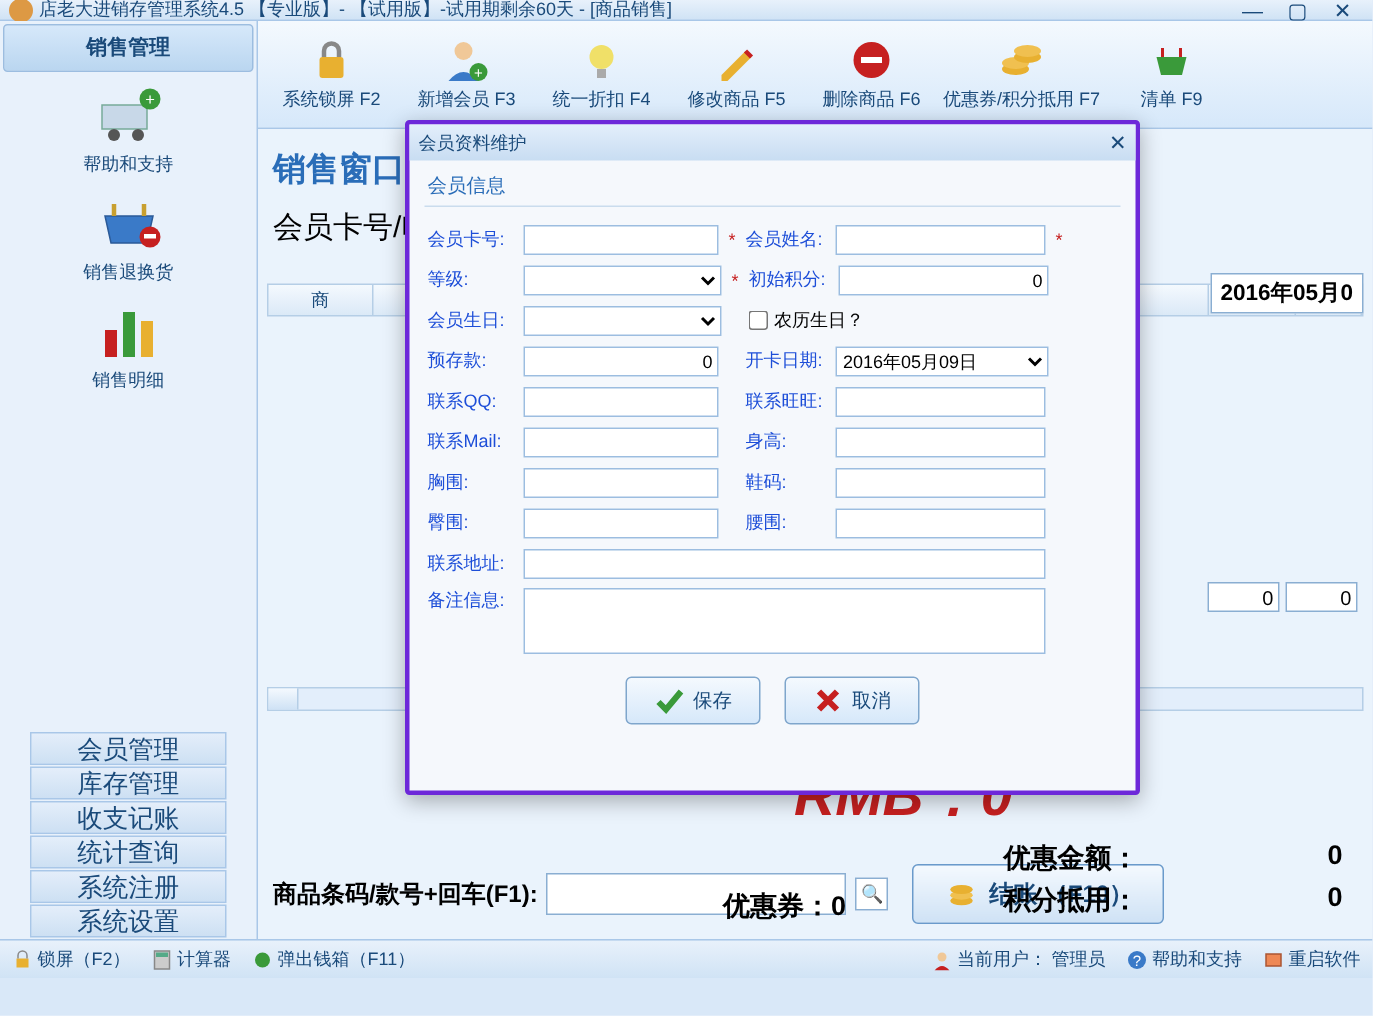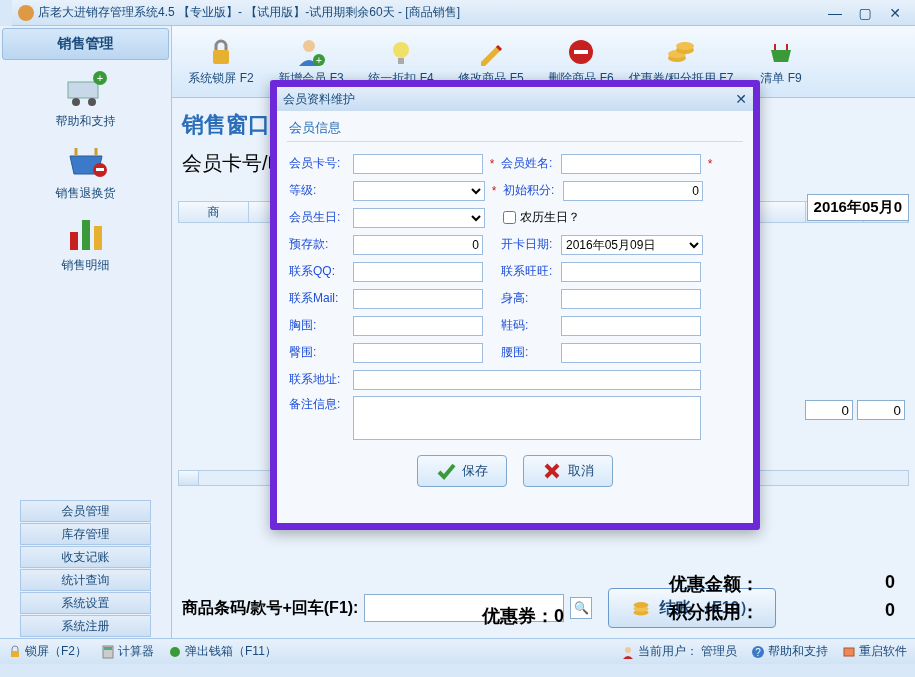--- a/index.html
+++ b/index.html
@@ -1,31 +1,31 @@
 <!DOCTYPE html>
 <html><head>
 <meta charset="utf-8">
 <style>
 * { box-sizing: border-box; margin: 0; padding: 0; font-family: "Microsoft YaHei", SimSun, sans-serif; }
 body { width: 915px; height: 677px; background: #d9e8f8; overflow: hidden; font-size: 12px; position: relative; }
 
-.titlebar { height: 26px; background: linear-gradient(#e8f1fb, #d0e3f5); display: flex; align-items: center; padding: 0 6px; border-bottom: 1px solid #a9c7e8; margin-left: 12px; }
+.titlebar { height: 14px; background: linear-gradient(#e8f1fb, #d0e3f5); display: flex; align-items: center; padding: 0 6px; border-bottom: 1px solid #a9c7e8; }
 .titlebar .icon { width: 16px; height: 16px; background: #d94; border-radius: 50%; margin-right: 4px; }
 .titlebar .title { flex: 1; color: #1a4a7a; font-size: 12px; }
 .titlebar .winbtn { width: 28px; height: 18px; margin-left: 2px; display: flex; align-items: center; justify-content: center; color: #1a4a7a; cursor: pointer; font-size: 14px; }
 
 .main { display: flex; height: 612px; }
 .sidebar { width: 172px; background: #e8f1fb; border-right: 1px solid #a9c7e8; display: flex; flex-direction: column; }
 .side-header { height: 32px; background: linear-gradient(#d6e8fa, #bad6f0); border: 1px solid #9cbde0; margin: 2px; border-radius: 3px; display: flex; align-items: center; justify-content: center; color: #1a4a7a; font-size: 14px; font-weight: bold; }
 .side-items { flex: 1; display: flex; flex-direction: column; align-items: center; padding-top: 6px; gap: 10px; }
 .side-item { display: flex; flex-direction: column; align-items: center; gap: 3px; cursor: pointer; }
 .side-item .ico { width: 48px; height: 42px; }
 .side-item .lbl { color: #1a4a7a; font-size: 12px; }
 .side-menu { margin-top: auto; }
-.side-menu-item { height: 22px; background: linear-gradient(#e4eefa, #cde0f3); border: 1px solid #a9c7e8; margin: 1px 20px; display: flex; align-items: center; justify-content: center; color: #1a4a7a; font-size: 12px; cursor: pointer; }
+.side-menu-item { height: 22px; background: linear-gradient(#e4eefa, #cde0f3); border: 1px solid #a9c7e8; margin: 1px 20px; display: flex; align-items: center; justify-content: center; color: #1a4a7a; font-size: 17px; cursor: pointer; }
 
 .content { flex: 1; position: relative; background: #eaf3fc; }
 .toolbar { height: 72px; background: linear-gradient(#f4f9fe,#d6e8fa); border-bottom: 1px solid #a9c7e8; display: flex; padding-left: 4px; }
 .tool { width: 90px; display: flex; flex-direction: column; align-items: center; justify-content: center; gap: 2px; cursor: pointer; }
 .tool.wide { width: 110px; }
 .tool .ico { width: 32px; height: 32px; }
 .tool .lbl { color: #1a4a7a; font-size: 12px; }
 
 .workarea { padding: 6px; }
 .sale-title { color: #2a6db8; font-size: 22px; font-weight: bold; margin: 6px 4px 10px; }
@@ -49,21 +49,21 @@
 .smallinputs { position: absolute; right: 10px; top: 374px; display: flex; gap: 4px; }
 .smallinputs input { width: 48px; height: 20px; border: 1px solid #8aaed2; text-align: right; padding-right: 3px; }
 
 .statusbar { height: 26px; background: linear-gradient(#e8f1fb, #d0e3f5); border-top: 1px solid #a9c7e8; display: flex; align-items: center; padding: 0 8px; font-size: 12px; color: #1a4a7a; gap: 14px; }
 .statusbar .grow { flex: 1; }
 .status-item { display: flex; align-items: center; gap: 3px; cursor: pointer; }
 .status-ico { width: 14px; height: 14px; }
 
 
 .modal-mask { position: absolute; inset: 0; }
-.modal { position: absolute; left: 270px; top: 80px; width: 490px; height: 450px; background: #f5f8fc; border: 7px solid #6d28d9; box-shadow: 0 4px 14px rgba(0,0,0,.3); border-radius: 3px; }
+.modal { position: absolute; left: 270px; top: 80px; width: 490px; height: 450px; background: #f5f8fc; border: 3px solid #6d28d9; box-shadow: 0 4px 14px rgba(0,0,0,.3); border-radius: 3px; }
 .modal-title { height: 24px; background: linear-gradient(#e3eefb,#c8ddf2); display: flex; align-items: center; padding: 0 6px; color: #1a4a7a; font-size: 12px; }
 .modal-title .grow { flex: 1; }
 .modal-close { cursor: pointer; font-size: 14px; color: #1a4a7a; }
 .modal-section { color: #2a6db8; font-size: 13px; padding: 8px 12px 4px; }
 .modal-sep { height: 1px; background: #cadced; margin: 0 10px 6px; }
 .form { padding: 2px 12px; }
 .form-row { display: flex; align-items: center; height: 27px; gap: 4px; }
 .form-row .flabel { width: 60px; color: #1d4ed8; font-size: 12px; }
 .form-row .flabel.r { width: 56px; }
 .form-row input[type=text] { height: 20px; border: 1px solid #9cbde0; background: #fff; font-size: 12px; padding: 0 3px; }
@@ -117,22 +117,22 @@
             <rect x="32" y="14" width="8" height="24" fill="#e8b030"></rect>
           </svg>
         <div class="lbl">销售明细</div>
       </div>
     </div>
     <div class="side-menu">
       <div class="side-menu-item">会员管理</div>
       <div class="side-menu-item">库存管理</div>
       <div class="side-menu-item">收支记账</div>
       <div class="side-menu-item">统计查询</div>
+      <div class="side-menu-item">系统注册</div>
       <div class="side-menu-item">系统设置</div>
-      <div class="side-menu-item">系统注册</div>
     </div>
   </div>
 
   <div class="content">
     <div class="toolbar">
       <div class="tool">
           <svg class="ico" viewBox="0 0 32 32">
             <rect x="8" y="14" width="16" height="14" fill="#e8b030" rx="2"></rect>
             <path d="M11 14 v-4 a5 5 0 0 1 10 0 v4" fill="none" stroke="#888" stroke-width="3"></path>
           </svg>
@@ -203,20 +203,21 @@
       <div class="smallinputs">
         <input type="text" value="0" style="">
         <input type="text" value="0" style="">
       </div>
 
       <div class="scrollbar-bottom">
           <div class="thumb"></div>
         </div>
 
       <div class="bottom-summary">
+        <div class="sum-rmb">RMB：0</div>
         <div class="barcode-row">
           <span class="barcode-label">商品条码/款号+回车(F1):</span>
           <div class="barcode-input"></div>
           <span style="width:22px;height:22px;border:1px solid #8aaed2;display:flex;align-items:center;justify-content:center;background:#fff">🔍</span>
           <button class="btn-checkout">
             <svg class="ico" width="24" height="24" viewBox="0 0 32 32">
                 <ellipse cx="16" cy="22" rx="10" ry="4" fill="#e8b030"></ellipse>
                 <ellipse cx="16" cy="17" rx="10" ry="4" fill="#f0c050"></ellipse>
                 <ellipse cx="16" cy="12" rx="10" ry="4" fill="#e8b030"></ellipse>
               </svg>

